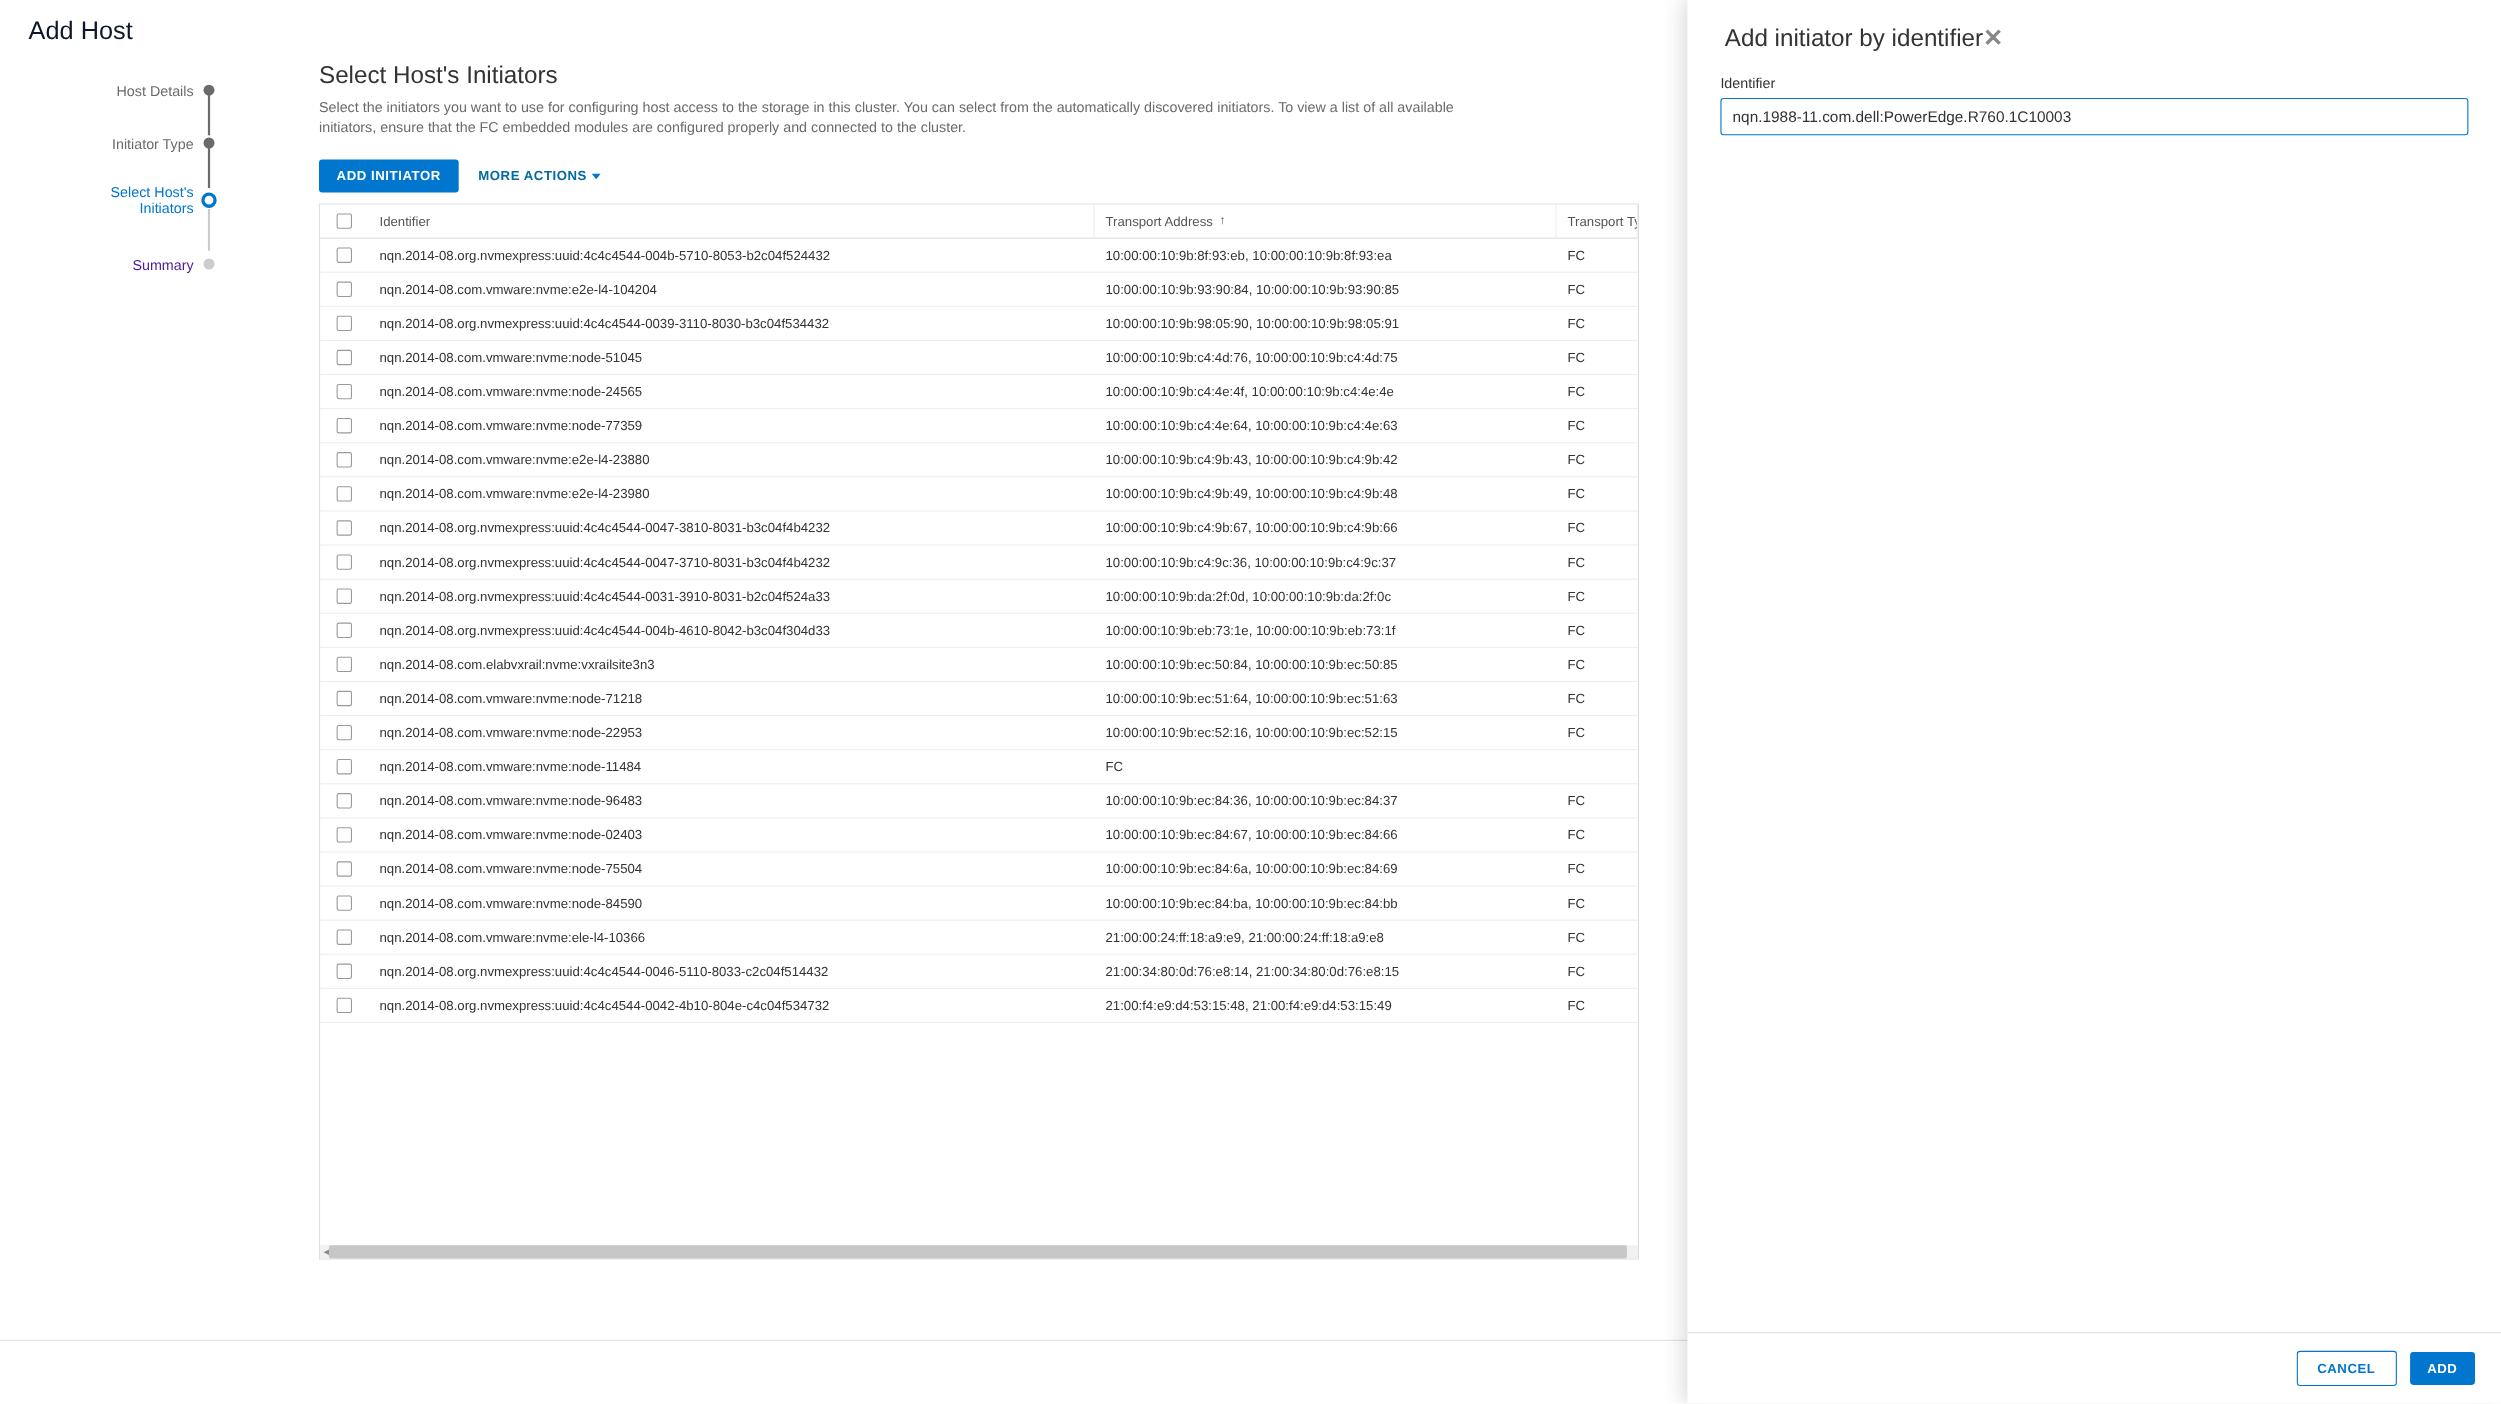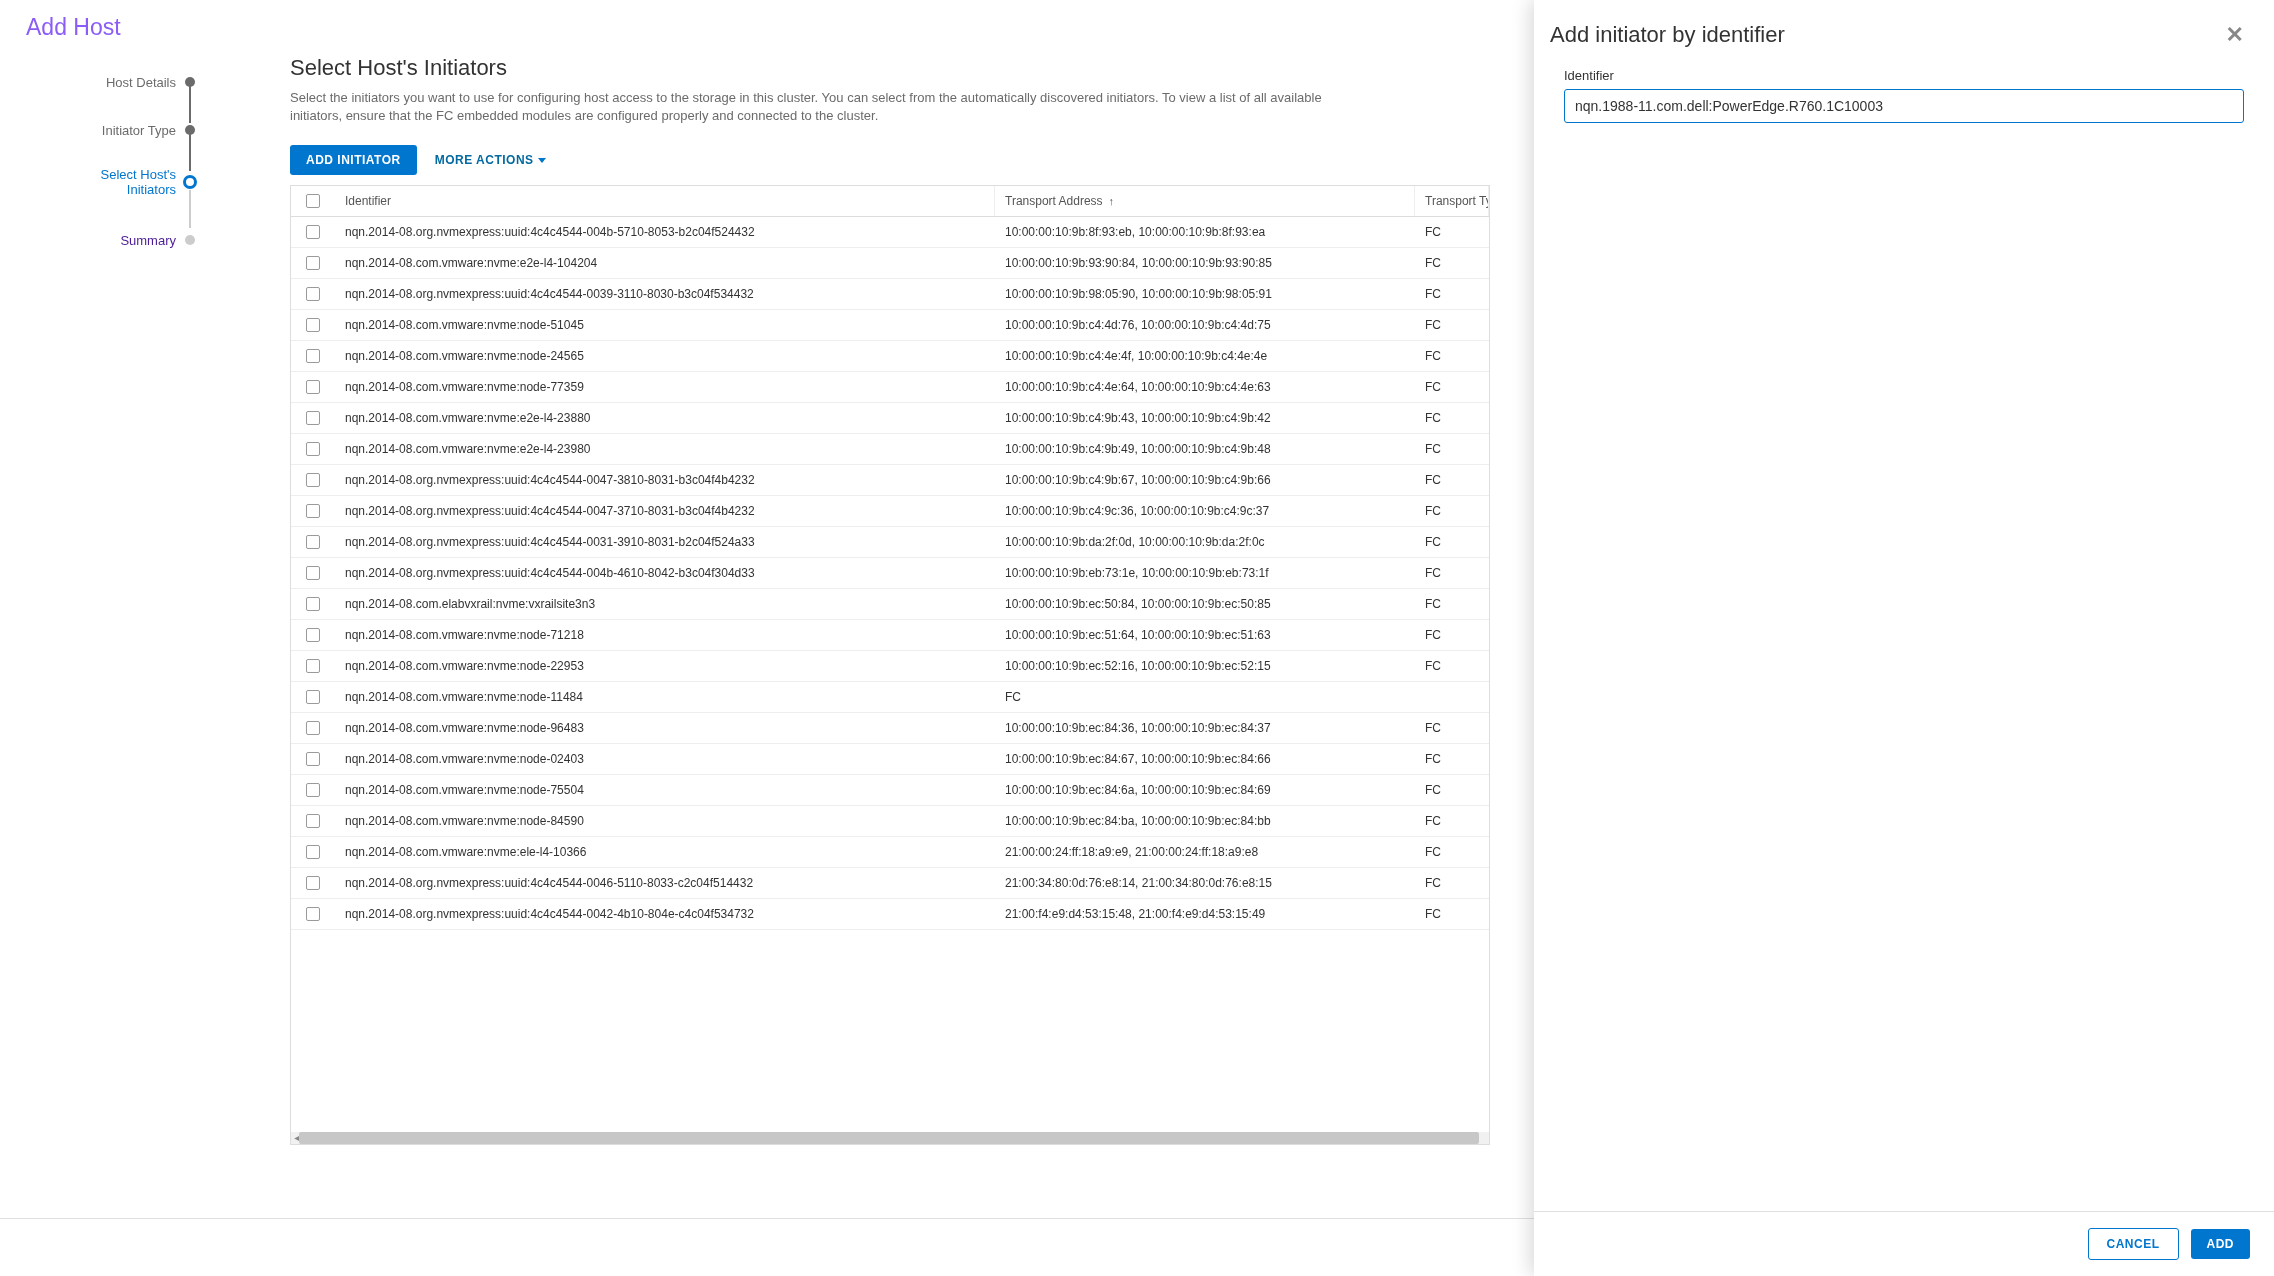--- a/index.html
+++ b/index.html
@@ -14,21 +14,21 @@
     overflow: hidden;
   }
   .page {
     display: flex;
     flex-direction: column;
     height: 100%;
   }
   .page-title {
     font-size: 23px;
     font-weight: 400;
-    color: #8b5cf6;
+    color: #0f172a;
     padding: 14px 0 14px 26px;
   }
   .main-area {
     flex: 1;
     display: flex;
     padding-left: 20px;
   }
   
   .stepper {
     width: 170px;
@@ -204,22 +204,21 @@
     width: 740px;
     height: 100%;
     background: #fff;
     box-shadow: -4px 0 18px rgba(0,0,0,.15);
     display: flex;
     flex-direction: column;
   }
   .panel-header {
     display: flex;
     align-items: center;
-    justify-content: space-between;
-    padding: 22px 30px 10px 16px;
+    padding: 22px 30px 10px 34px;
   }
   .panel-title {
     font-size: 22px;
     font-weight: 400;
     color: #333;
   }
   .close-x {
     font-size: 22px;
     color: #888;
     cursor: pointer;

